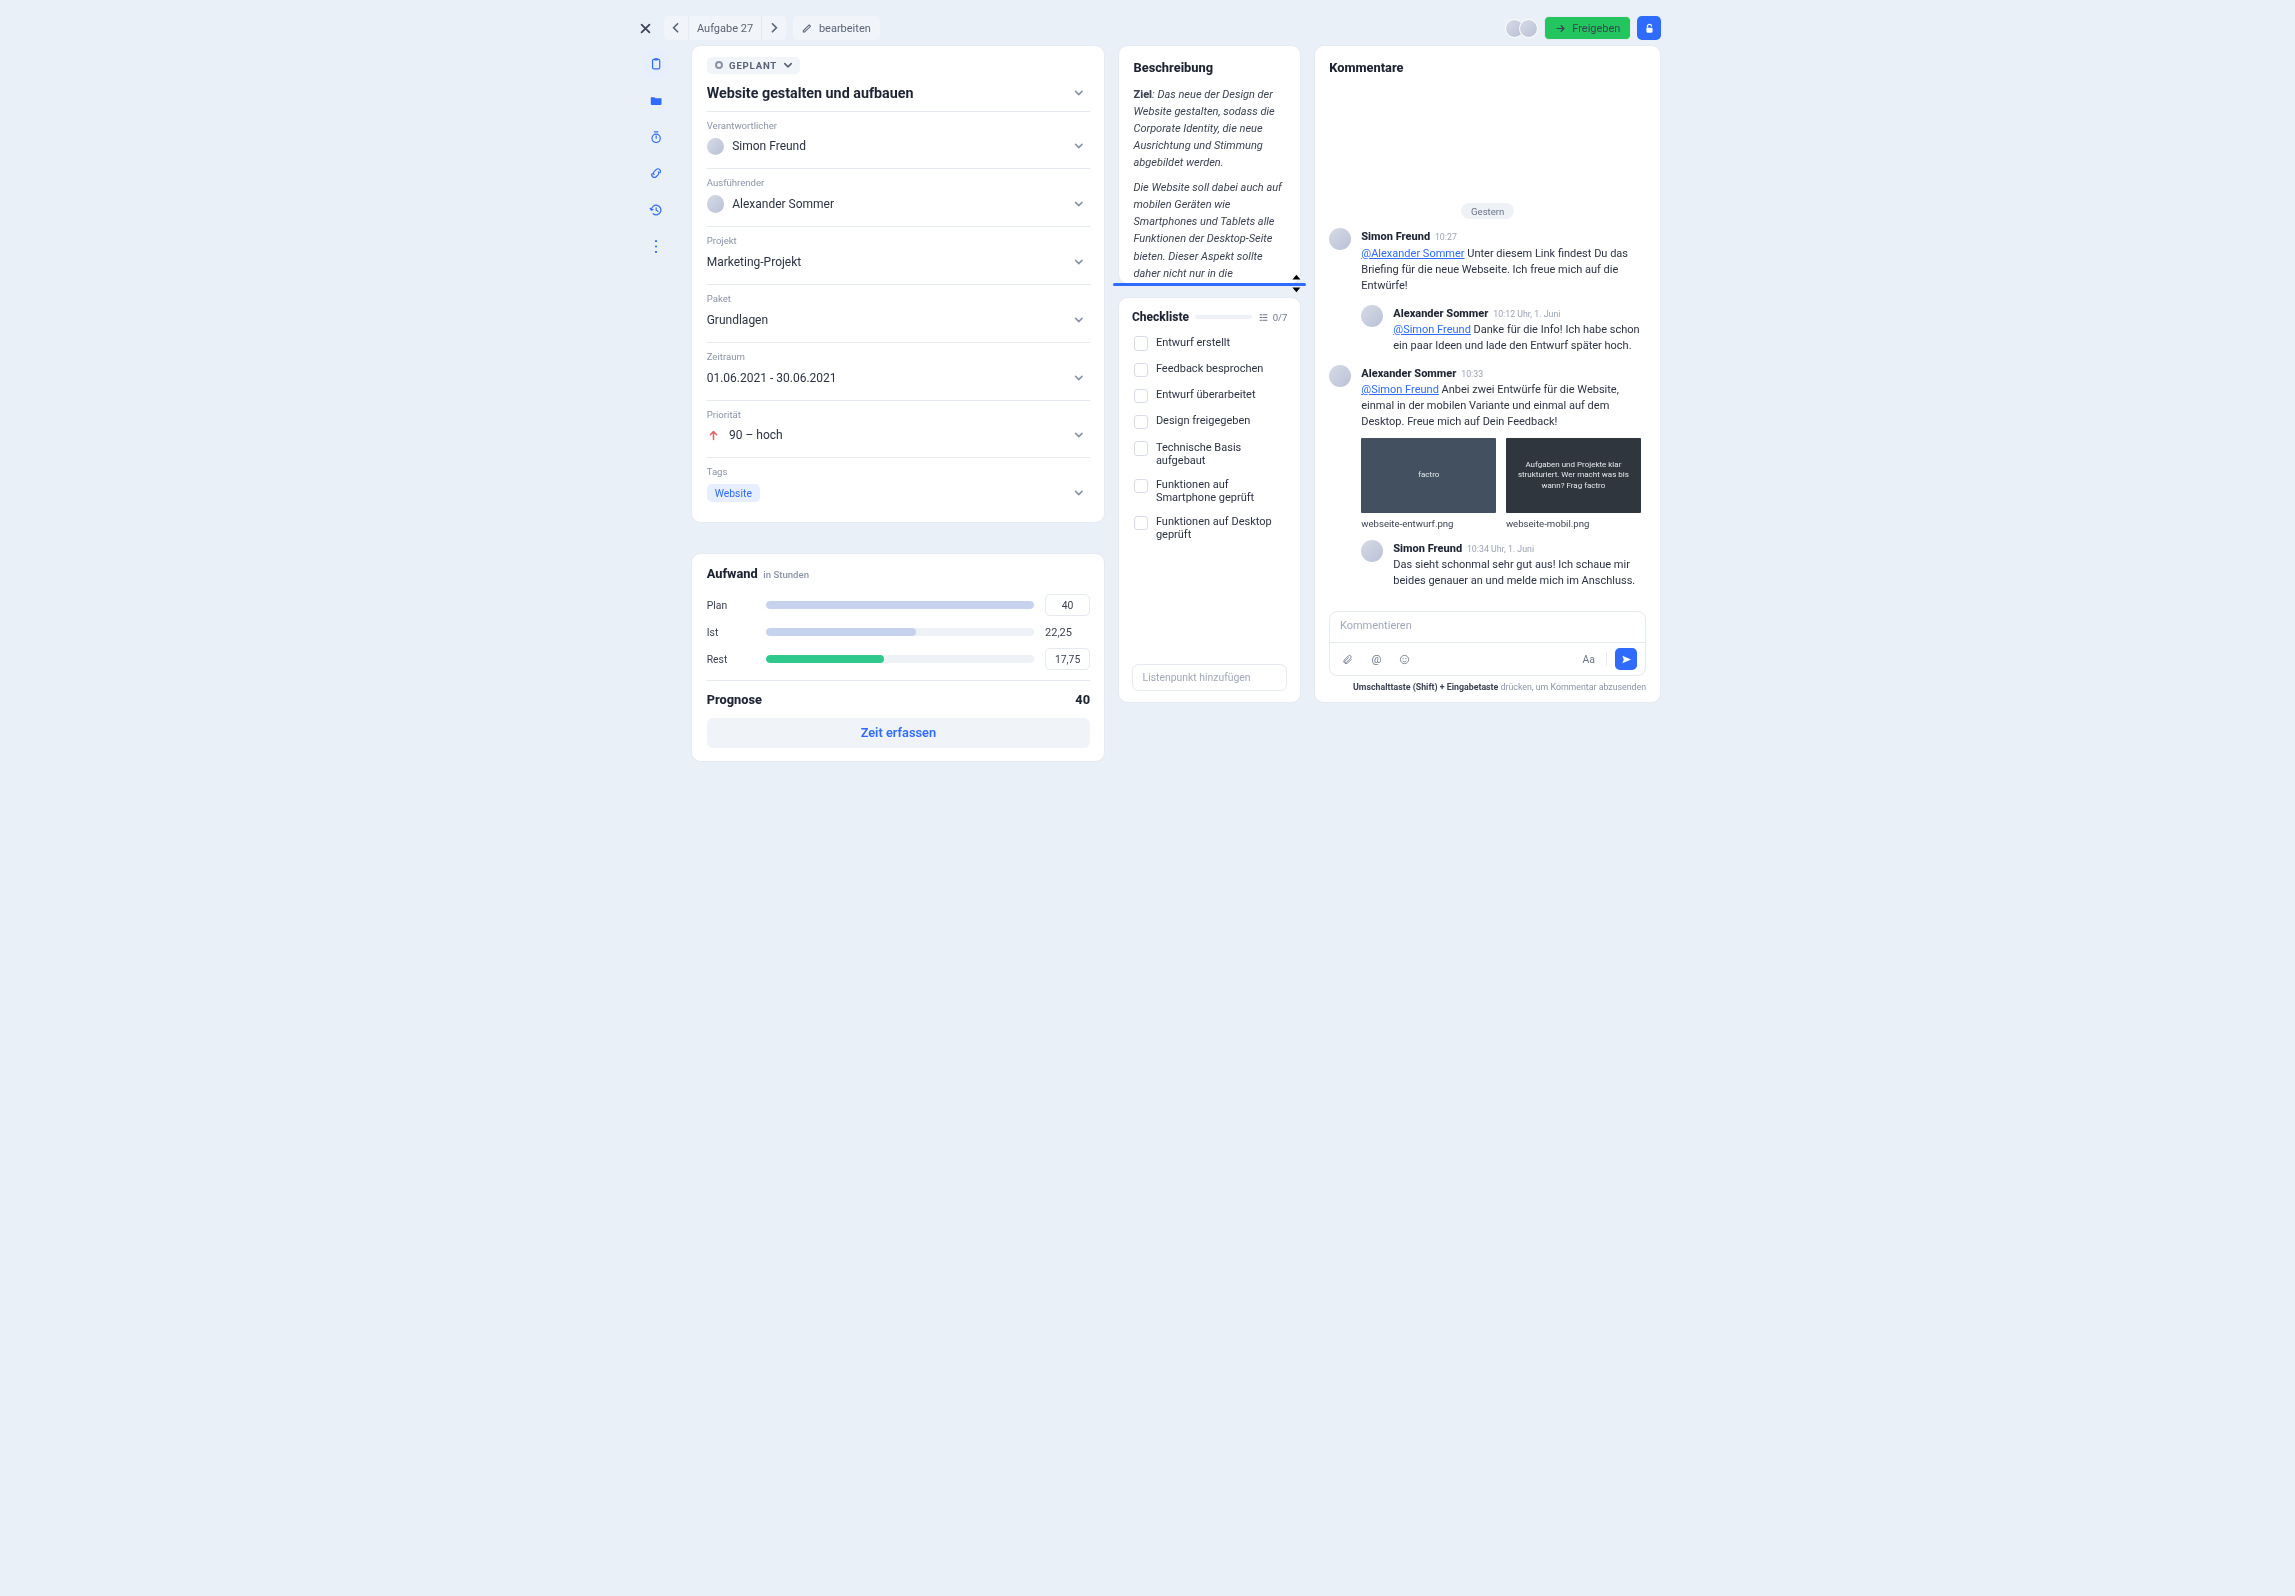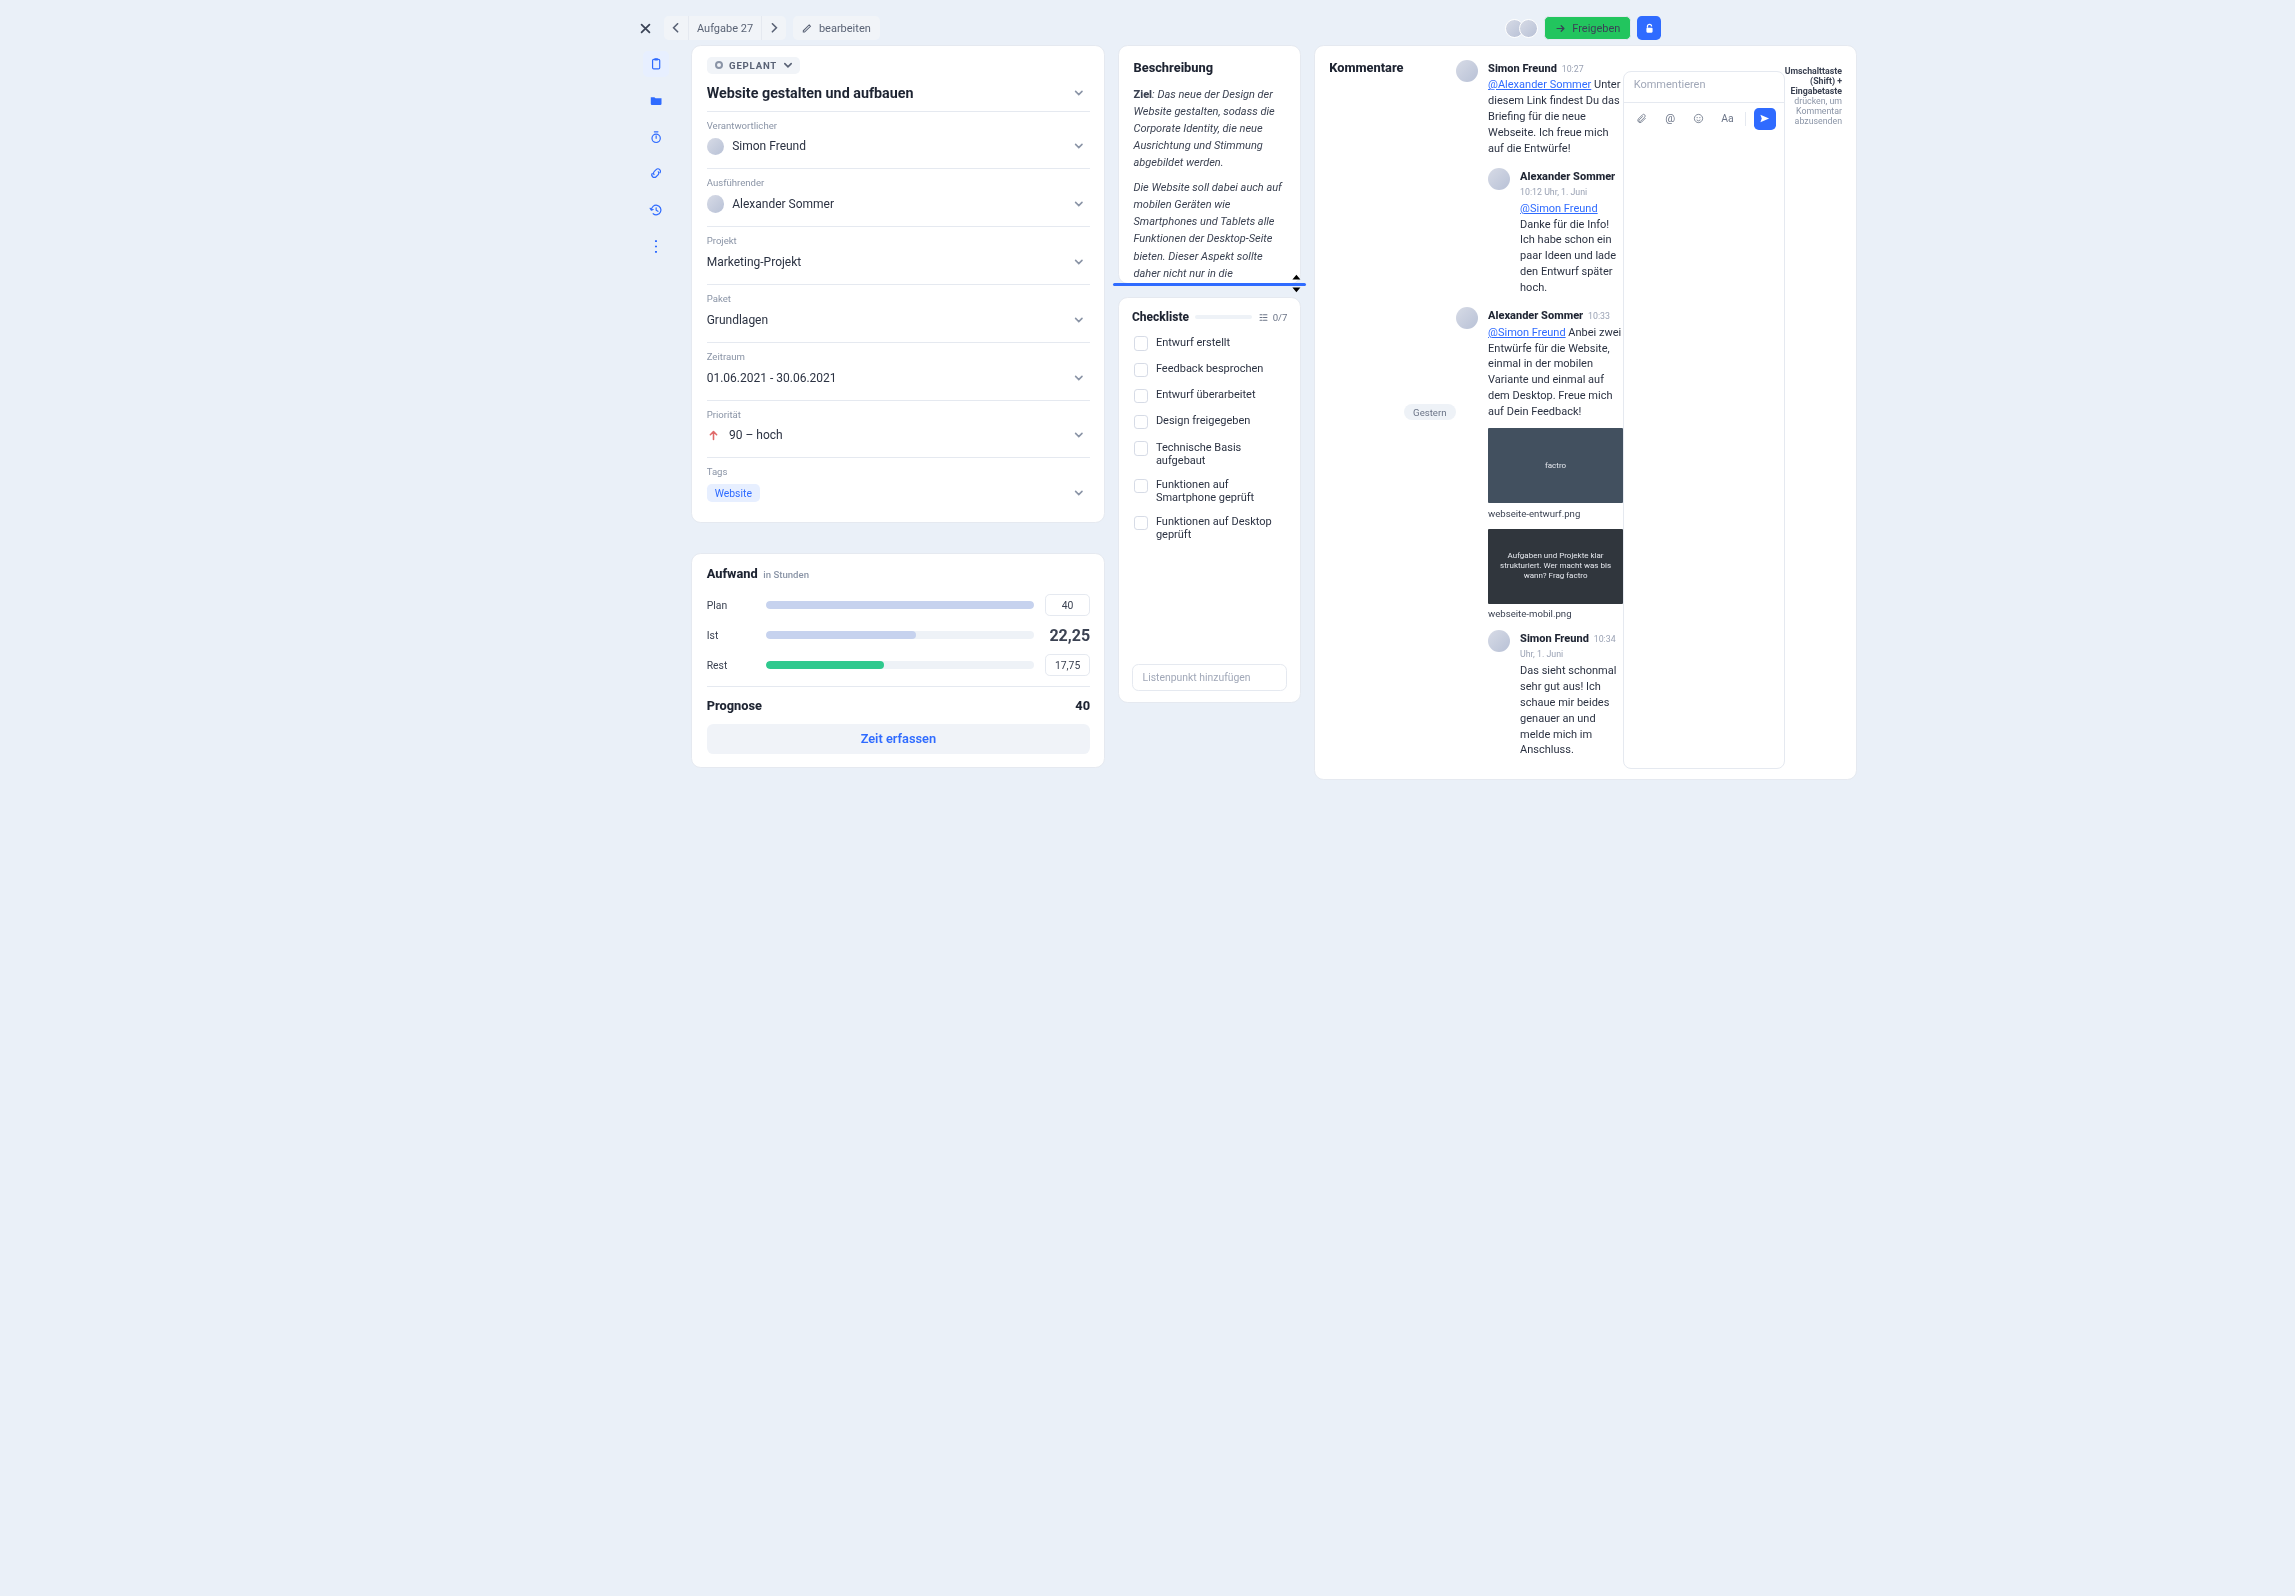--- a/index.html
+++ b/index.html
@@ -64,21 +64,21 @@
   .effort{padding:12.8px 14.3px;}
   .effort h3{font-size:12.8px;font-weight:800;color:#1e2432;margin:0 0 12.8px 0;}
   .effort h3 .sub{font-weight:500;color:var(--muted);font-size:9.6px;margin-left:2.4px;}
   .row{display:grid;grid-template-columns:48px 1fr 45px;align-items:center;gap:11px;margin-bottom:9.6px;}
   .row .lab{font-size:10.4px;color:#3b4252;}
   .bar{height:8px;border-radius:4.8px;background:#eef2f7;position:relative;overflow:hidden;}
   .bar .fill{position:absolute;left:0;top:0;bottom:0;border-radius:4.8px;}
   .fill.soft{background:#c6d2ee;}
   .fill.green{background:var(--green);}
   .num{height:22px;border:0.8px solid var(--border);border-radius:4.8px;display:flex;align-items:center;justify-content:center;font-size:10.4px;color:#3b4252;background:#fff;}
-  .plain-num{font-size:16px;text-align:right;color:#3b4252;font-weight:700;}
+  .plain-num{font-size:11px;text-align:left;color:#3b4252;font-weight:400;}
   .prognosis{display:flex;justify-content:space-between;border-top:0.8px solid var(--border);padding-top:11px;margin-top:4.8px;font-weight:800;color:#1e2432;}
   .time-btn{margin-top:11px;display:flex;align-items:center;justify-content:center;height:30px;border-radius:6.4px;background:#f0f3f8;color:#2f6bff;font-weight:600;cursor:pointer;}
 
   
   .col-mid{position:relative;display:flex;flex-direction:column;gap:12.8px;}
   .desc{padding:14.3px 14.3px 9.6px 14.3px;height:239px;overflow:hidden;}
   .desc h3{font-size:12.8px;font-weight:800;margin:0 0 11px 0;color:#1e2432;}
   .desc p{font-size:11px;line-height:1.55;color:#3b4252;margin:0 0 8px 0;font-style:italic;}
   .desc p .bold{font-weight:800;font-style:normal;}
   .drag-line{position:absolute;left:-4.8px;right:-4.8px;top:238px;height:3.2px;background:#2f6bff;border-radius:1.6px;z-index:3;}
@@ -90,21 +90,21 @@
   .cl-count{font-size:9.6px;color:#6b7487;display:flex;align-items:center;gap:3.2px;}
   .cl-count svg{width:11px;height:11px;}
   .cl-items{display:flex;flex-direction:column;gap:4.8px;}
   .cl-item{display:flex;align-items:flex-start;gap:8px;padding:3.2px 1.6px;font-size:11px;color:#2b3242;}
   .cl-box{flex:0 0 14.3px;width:14.3px;height:14.3px;border:1.6px solid #d6dbe6;border-radius:3.2px;margin-top:0.8px;}
   .cl-add{margin-top:auto;}
   .cl-add input{width:100%;height:27px;border:0.8px solid var(--border);border-radius:6.4px;padding:0 9.6px;font-size:10.4px;color:#3b4252;background:#fff;}
   .cl-add input::placeholder{color:#a1a8b8;}
 
   
-  .col-right .comments{padding:14.3px 14.3px 9.6px 14.3px;display:flex;flex-direction:row;min-height:658px;}
+  .col-right .comments{padding:14.3px 14.3px 9.6px 14.3px;display:flex;flex-direction:column;min-height:658px;}
   .comments h3{font-size:12.8px;font-weight:800;margin:0 0 11px 0;color:#1e2432;}
   .feed-spacer{flex:1;}
   .day-chip{align-self:center;background:#eef2f7;color:#6b7487;font-size:9.6px;padding:2.4px 9.6px;border-radius:9.6px;margin:4.8px 0 9.6px 0;}
   .msg{display:grid;grid-template-columns:24px 1fr;gap:8px;margin-bottom:11px;}
   .msg.reply{margin-left:32px;}
   .msg .av{width:22px;height:22px;border-radius:50%;background:linear-gradient(135deg,#d7dbe6,#b8c1d6);}
   .msg .name{font-weight:800;font-size:11px;color:#1e2432;display:inline-block;margin-right:4.8px;}
   .msg .time{font-size:8.8px;color:#9aa2b4;}
   .msg .body{font-size:11px;color:#2b3242;margin-top:2.4px;line-height:1.45;}
   .mention{color:#2f6bff;text-decoration:underline;}

